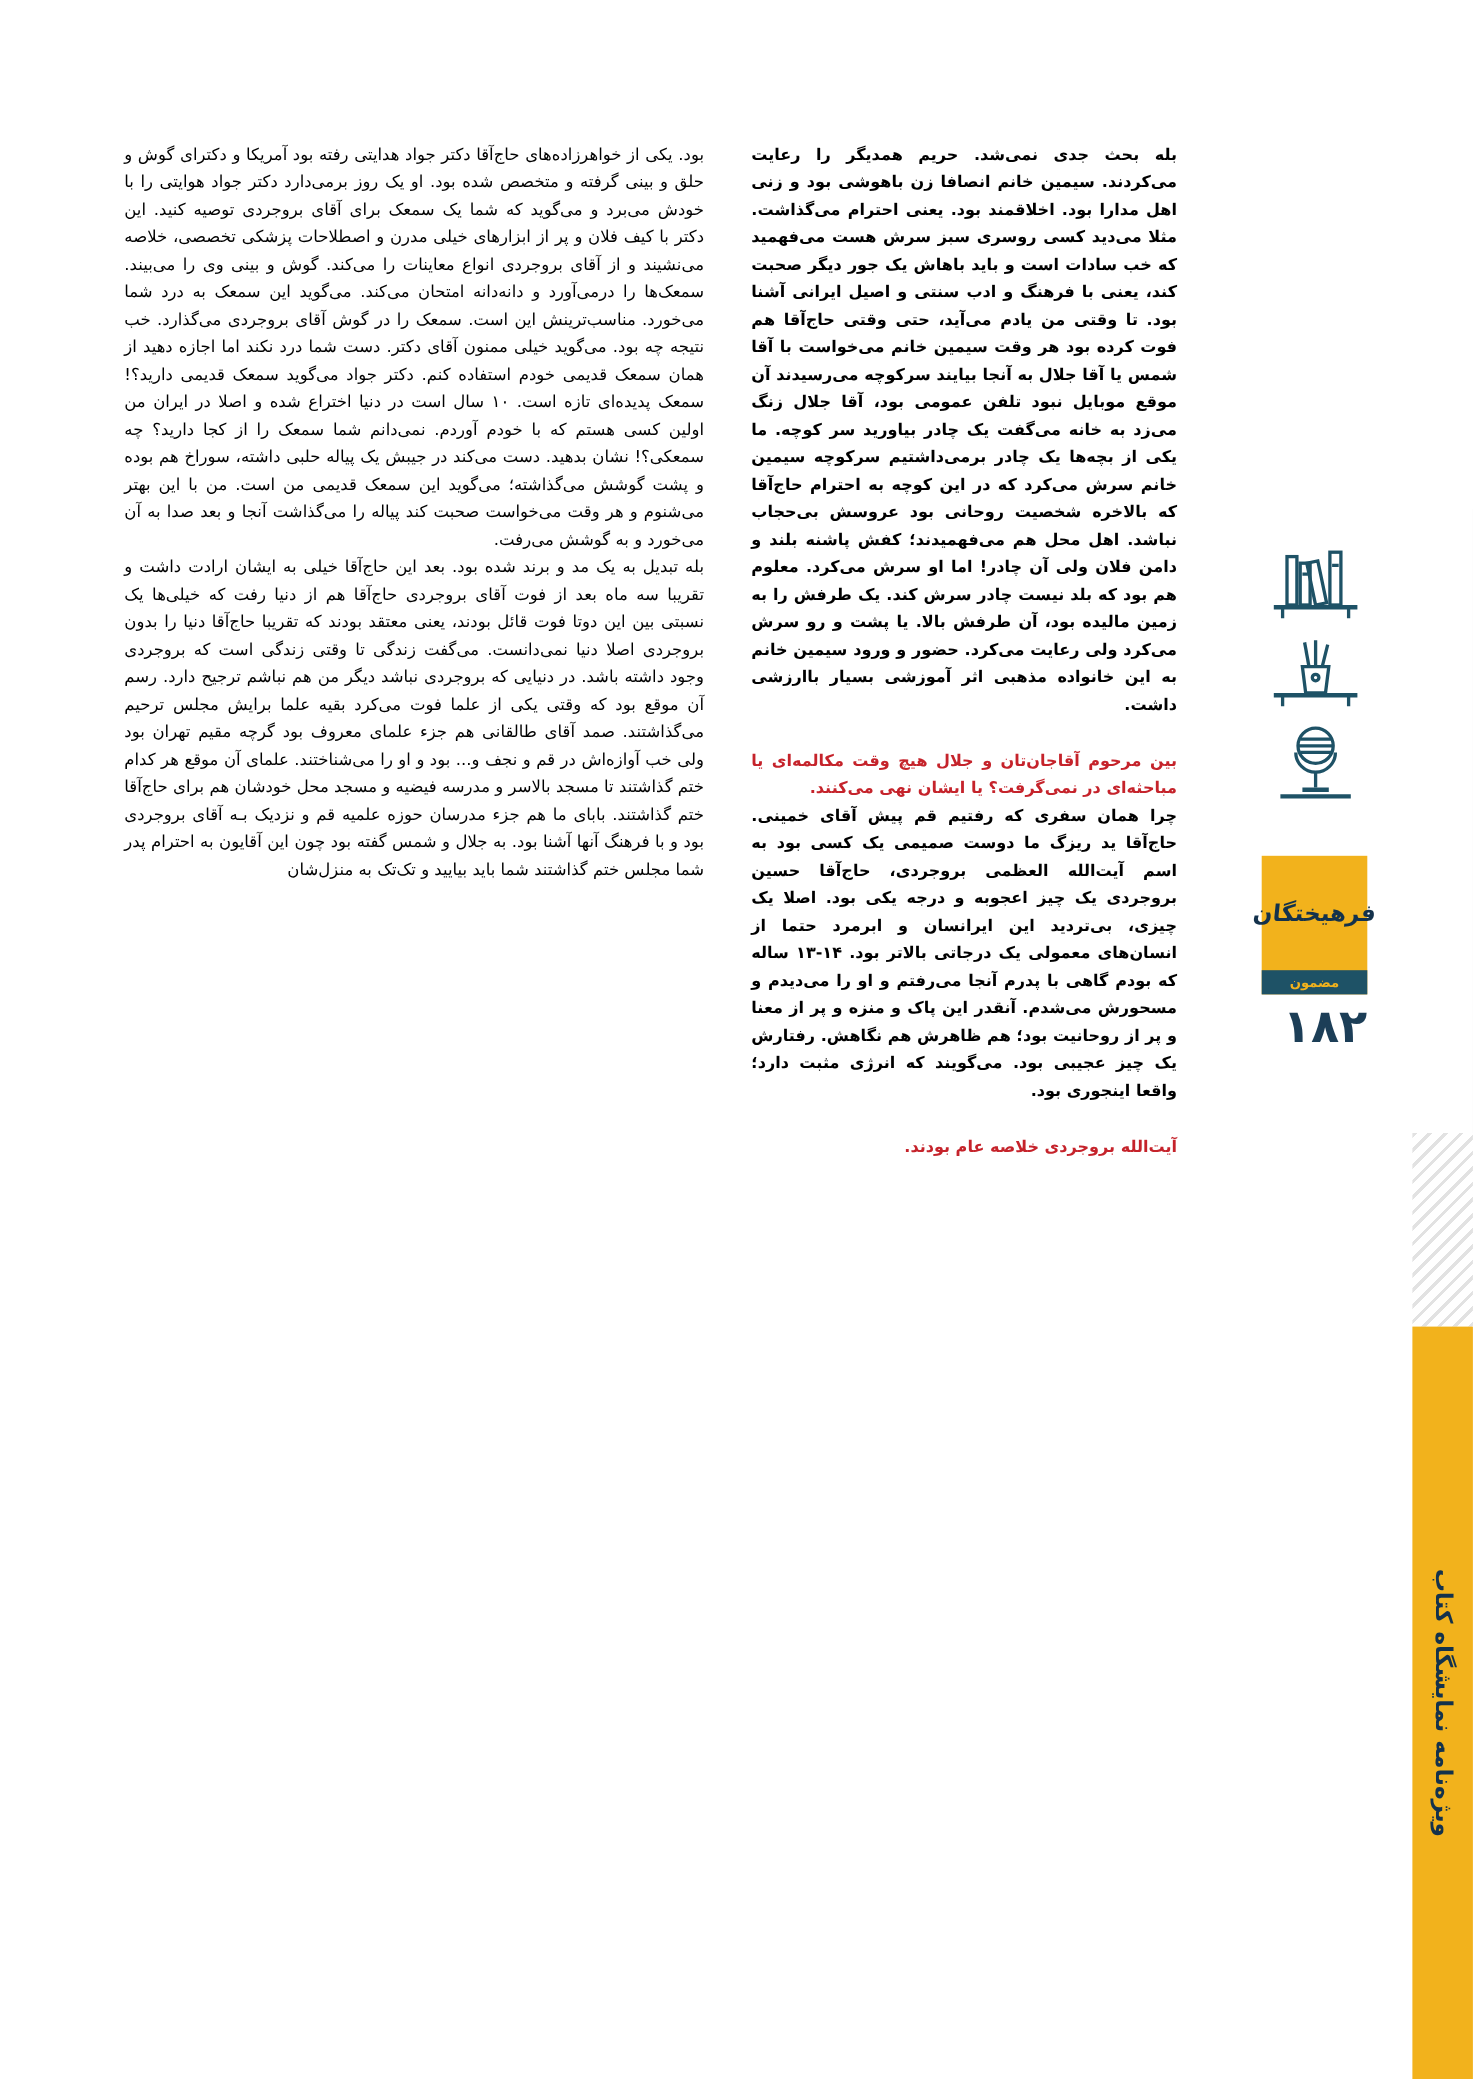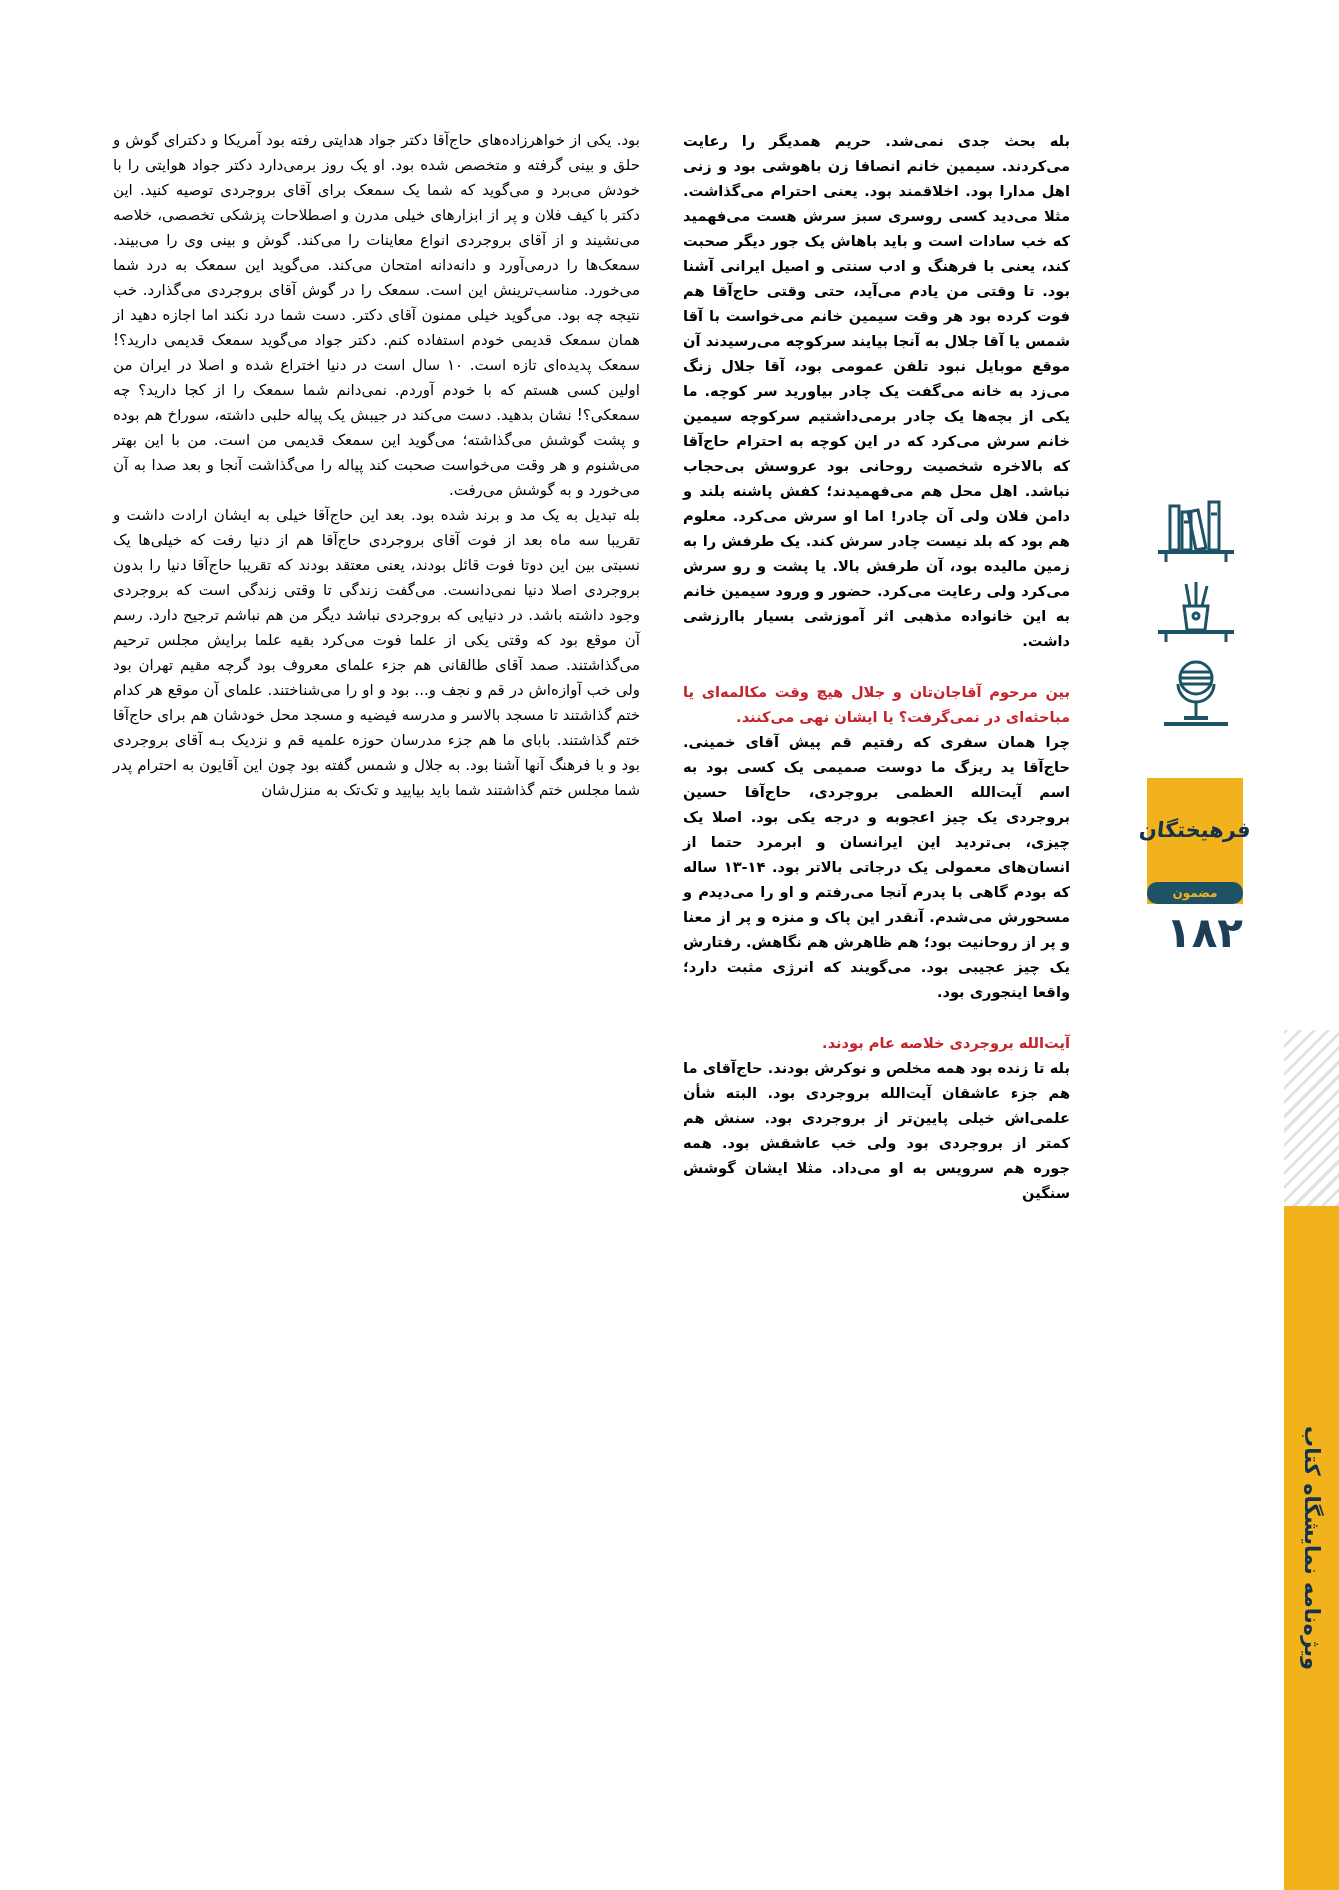--- a/index.html
+++ b/index.html
@@ -28,21 +28,21 @@
     background:#f2b21c;display:flex;flex-direction:column;justify-content:space-between;
   }
   .brand-calligraphy{
     flex:1;display:flex;align-items:center;justify-content:center;
     color:#14324c;font-weight:bold;font-size:21px;
     transform:skewX(-6deg);letter-spacing:-1px;
   }
   .brand-band{
     height:22px;background:#1e5266;color:#f2b21c;
     display:flex;align-items:center;justify-content:center;
-    font-size:12px;font-weight:bold;border-radius:10px;
+    font-size:12px;font-weight:bold;
   }
   .page-number{
     position:absolute;left:1147px;top:908px;width:96px;
     text-align:right;font-size:42px;font-weight:bold;color:#1c3e57;
   }
   .hatch-block{
     position:absolute;left:1284px;top:1030px;width:55px;height:176px;
     background:repeating-linear-gradient(135deg,#e2e2e2 0 3px,#ffffff 3px 10px);
   }
   .vertical-strip{
@@ -61,21 +61,20 @@
 
 <div class="page">
 
   <main>
 
     <section class="col col-right">
       <p class="a">بله بحث جدی نمی‌شد. حریم همدیگر را رعایت می‌کردند. سیمین خانم انصافا زن باهوشی بود و زنی اهل مدارا بود. اخلاقمند بود. یعنی احترام می‌گذاشت. مثلا می‌دید کسی روسری سبز سرش هست می‌فهمید که خب سادات است و باید باهاش یک جور دیگر صحبت کند، یعنی با فرهنگ و ادب سنتی و اصیل ایرانی آشنا بود. تا وقتی من یادم می‌آید، حتی وقتی حاج‌آقا هم فوت کرده بود هر وقت سیمین خانم می‌خواست با آقا شمس یا آقا جلال به آنجا بیایند سرکوچه می‌رسیدند آن موقع موبایل نبود تلفن عمومی بود، آقا جلال زنگ می‌زد به خانه می‌گفت یک چادر بیاورید سر کوچه. ما یکی از بچه‌ها یک چادر برمی‌داشتیم سرکوچه سیمین خانم سرش می‌کرد که در این کوچه به احترام حاج‌آقا که بالاخره شخصیت روحانی بود عروسش بی‌حجاب نباشد. اهل محل هم می‌فهمیدند؛ کفش پاشنه بلند و دامن فلان ولی آن چادر! اما او سرش می‌کرد. معلوم هم بود که بلد نیست چادر سرش کند. یک طرفش را به زمین مالیده بود، آن طرفش بالا. یا پشت و رو سرش می‌کرد ولی رعایت می‌کرد. حضور و ورود سیمین خانم به این خانواده مذهبی اثر آموزشی بسیار باارزشی داشت.</p>
       <p class="q">بین مرحوم آقاجان‌تان و جلال هیچ وقت مکالمه‌ای یا مباحثه‌ای در نمی‌گرفت؟ یا ایشان نهی می‌کنند.</p>
       <p class="a">چرا همان سفری که رفتیم قم پیش آقای خمینی. حاج‌آقا ید ریزگ ما دوست صمیمی یک کسی بود به اسم آیت‌الله العظمی بروجردی، حاج‌آقا حسین بروجردی یک چیز اعجوبه و درجه یکی بود. اصلا یک چیزی، بی‌تردید این ایرانسان و ابرمرد حتما از انسان‌های معمولی یک درجاتی بالاتر بود. ۱۴-۱۳ ساله که بودم گاهی با پدرم آنجا می‌رفتم و او را می‌دیدم و مسحورش می‌شدم. آنقدر این پاک و منزه و پر از معنا و پر از روحانیت بود؛ هم ظاهرش هم نگاهش. رفتارش یک چیز عجیبی بود. می‌گویند که انرژی مثبت دارد؛ واقعا اینجوری بود.</p>
       <p class="q">آیت‌الله بروجردی خلاصه عام بودند.</p>
-      <p class="a">بله تا زنده بود همه مخلص و نوکرش بودند. حاج‌آقای ما هم جزء عاشقان آیت‌الله بروجردی بود. البته شأن علمی‌اش خیلی پایین‌تر از بروجردی بود. سنش هم کمتر از بروجردی بود ولی خب عاشقش بود. همه جوره هم سرویس به او می‌داد. مثلا ایشان گوشش سنگین</p>
     </section>
 
     <section class="col col-left">
       <p class="a">بود. یکی از خواهرزاده‌های حاج‌آقا دکتر جواد هدایتی رفته بود آمریکا و دکترای گوش و حلق و بینی گرفته و متخصص شده بود. او یک روز برمی‌دارد دکتر جواد هوایتی را با خودش می‌برد و می‌گوید که شما یک سمعک برای آقای بروجردی توصیه کنید. این دکتر با کیف فلان و پر از ابزارهای خیلی مدرن و اصطلاحات پزشکی تخصصی، خلاصه می‌نشیند و از آقای بروجردی انواع معاینات را می‌کند. گوش و بینی وی را می‌بیند. سمعک‌ها را درمی‌آورد و دانه‌دانه امتحان می‌کند. می‌گوید این سمعک به درد شما می‌خورد. مناسب‌ترینش این است. سمعک را در گوش آقای بروجردی می‌گذارد. خب نتیجه چه بود. می‌گوید خیلی ممنون آقای دکتر. دست شما درد نکند اما اجازه دهید از همان سمعک قدیمی خودم استفاده کنم. دکتر جواد می‌گوید سمعک قدیمی دارید؟! سمعک پدیده‌ای تازه است. ۱۰ سال است در دنیا اختراع شده و اصلا در ایران من اولین کسی هستم که با خودم آوردم. نمی‌دانم شما سمعک را از کجا دارید؟ چه سمعکی؟! نشان بدهید. دست می‌کند در جیبش یک پیاله حلبی داشته، سوراخ هم بوده و پشت گوشش می‌گذاشته؛ می‌گوید این سمعک قدیمی من است. من با این بهتر می‌شنوم و هر وقت می‌خواست صحبت کند پیاله را می‌گذاشت آنجا و بعد صدا به آن می‌خورد و به گوشش می‌رفت.</p>
       <p class="a">بله تبدیل به یک مد و برند شده بود. بعد این حاج‌آقا خیلی به ایشان ارادت داشت و تقریبا سه ماه بعد از فوت آقای بروجردی حاج‌آقا هم از دنیا رفت که خیلی‌ها یک نسبتی بین این دوتا فوت قائل بودند، یعنی معتقد بودند که تقریبا حاج‌آقا دنیا را بدون بروجردی اصلا دنیا نمی‌دانست. می‌گفت زندگی تا وقتی زندگی است که بروجردی وجود داشته باشد. در دنیایی که بروجردی نباشد دیگر من هم نباشم ترجیح دارد. رسم آن موقع بود که وقتی یکی از علما فوت می‌کرد بقیه علما برایش مجلس ترحیم می‌گذاشتند. صمد آقای طالقانی هم جزء علمای معروف بود گرچه مقیم تهران بود ولی خب آوازه‌اش در قم و نجف و... بود و او را می‌شناختند. علمای آن موقع هر کدام ختم گذاشتند تا مسجد بالاسر و مدرسه فیضیه و مسجد محل خودشان هم برای حاج‌آقا ختم گذاشتند. بابای ما هم جزء مدرسان حوزه علمیه قم و نزدیک بـه آقای بروجردی بود و با فرهنگ آنها آشنا بود. به جلال و شمس گفته بود چون این آقایون به احترام پدر شما مجلس ختم گذاشتند شما باید بیایید و تک‌تک به منزل‌شان</p>
     </section>
 
   </main>
 
   <aside>

